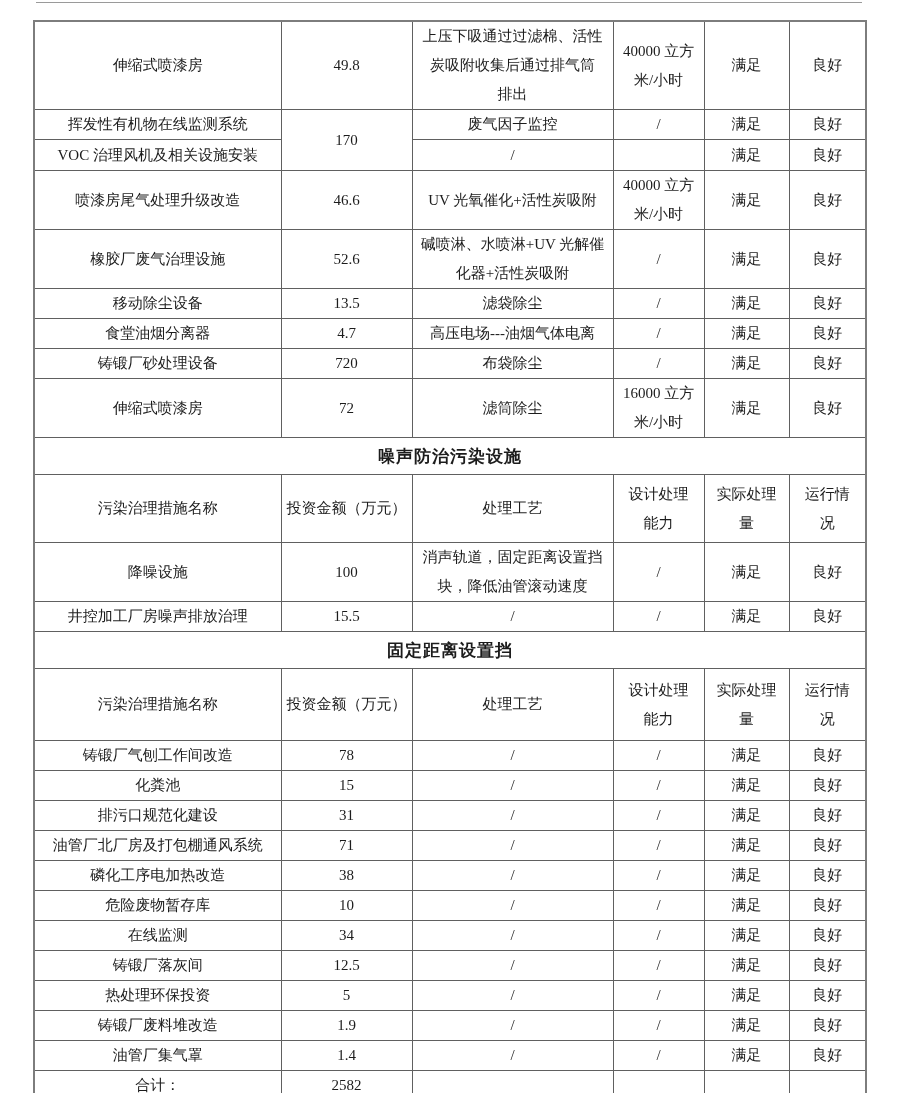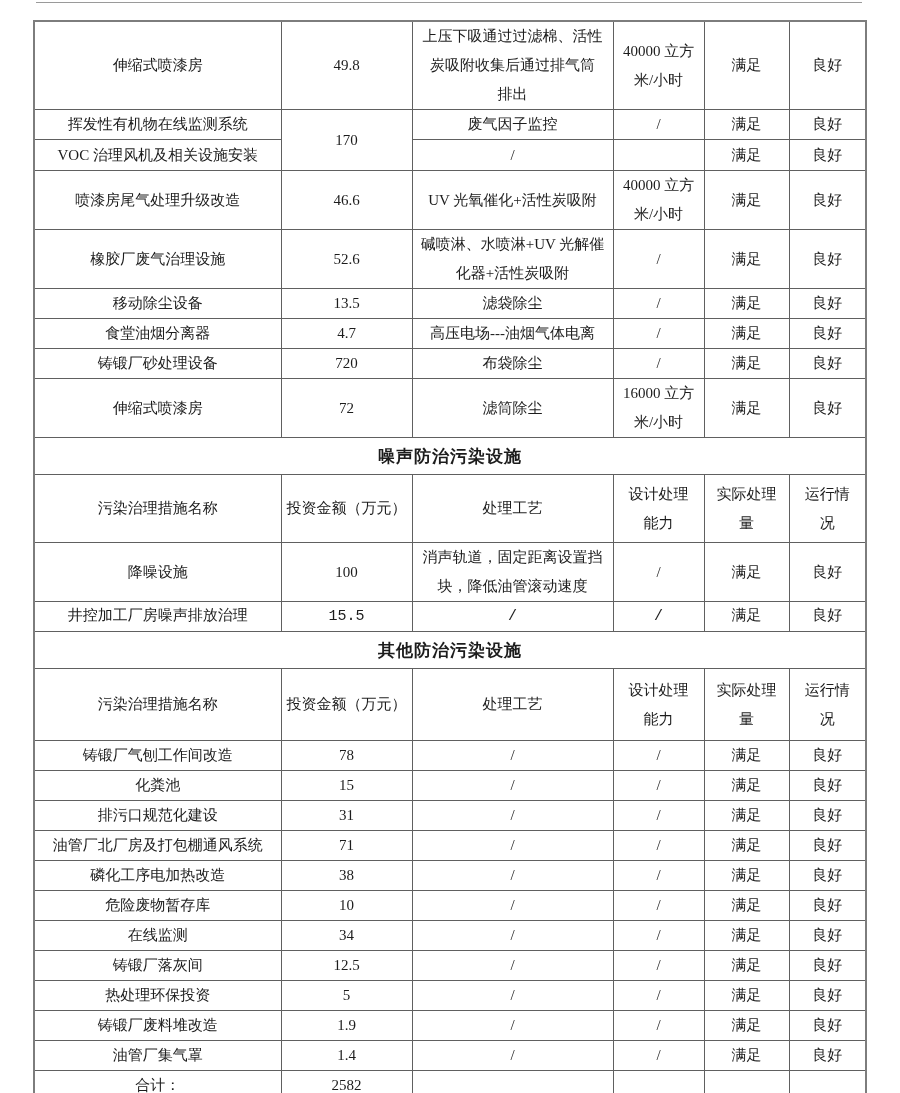--- a/index.html
+++ b/index.html
@@ -163,30 +163,30 @@
       </tr>
       <tr style="height: 58px;">
         <td>降噪设施</td>
         <td>100</td>
         <td>消声轨道，固定距离设置挡
 块，降低油管滚动速度</td>
         <td>/</td>
         <td>满足</td>
         <td>良好</td>
       </tr>
-      <tr style="height: 28px; font-family: Liberation Mono, monospace;">
+      <tr style="height: 28px;">
         <td>井控加工厂房噪声排放治理</td>
         <td>15.5</td>
         <td>/</td>
         <td>/</td>
         <td>满足</td>
         <td>良好</td>
       </tr>
       <tr data-row-type="section" style="height: 37px;">
-        <td colspan="6" style="font-weight: bold;">其他防治污染设施</td>
+        <td colspan="6" style="font-weight: bold;">固定距离设置挡</td>
       </tr>
       <tr data-row-type="header" style="height: 72px;">
         <td>污染治理措施名称</td>
         <td>投资金额（万元）</td>
         <td>处理工艺</td>
         <td>设计处理
 能力</td>
         <td>实际处理
 量</td>
         <td>运行情

